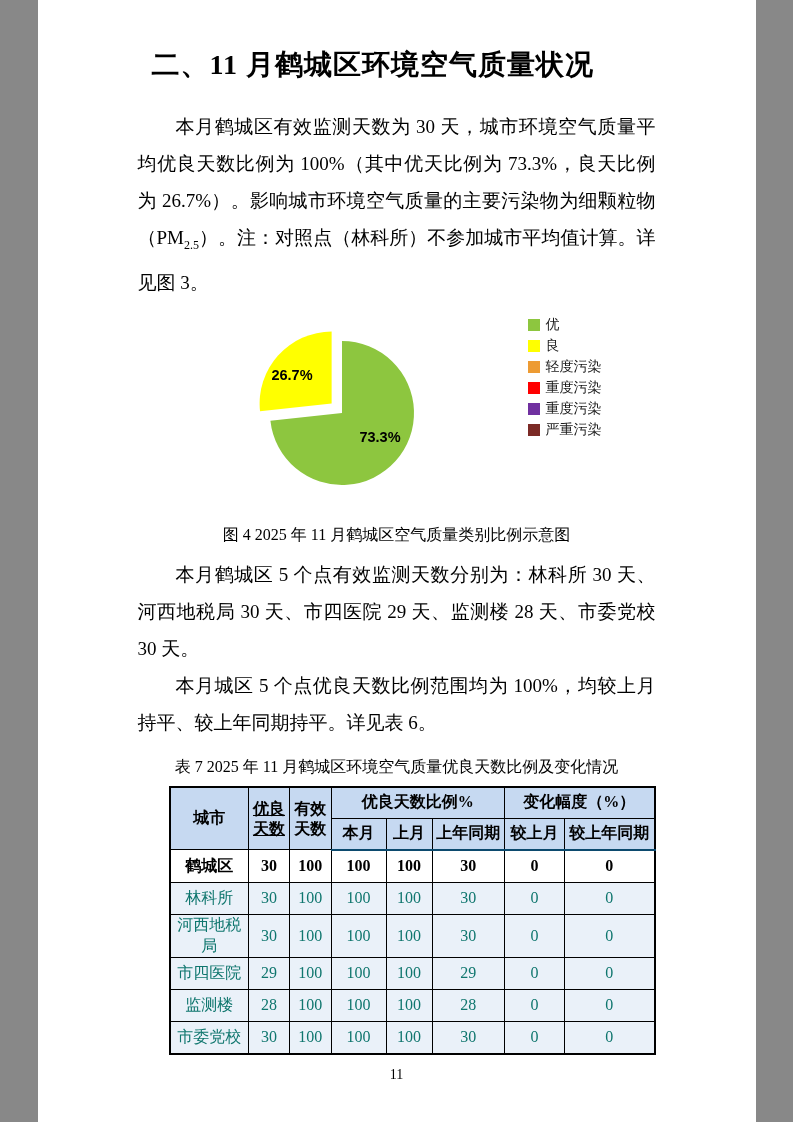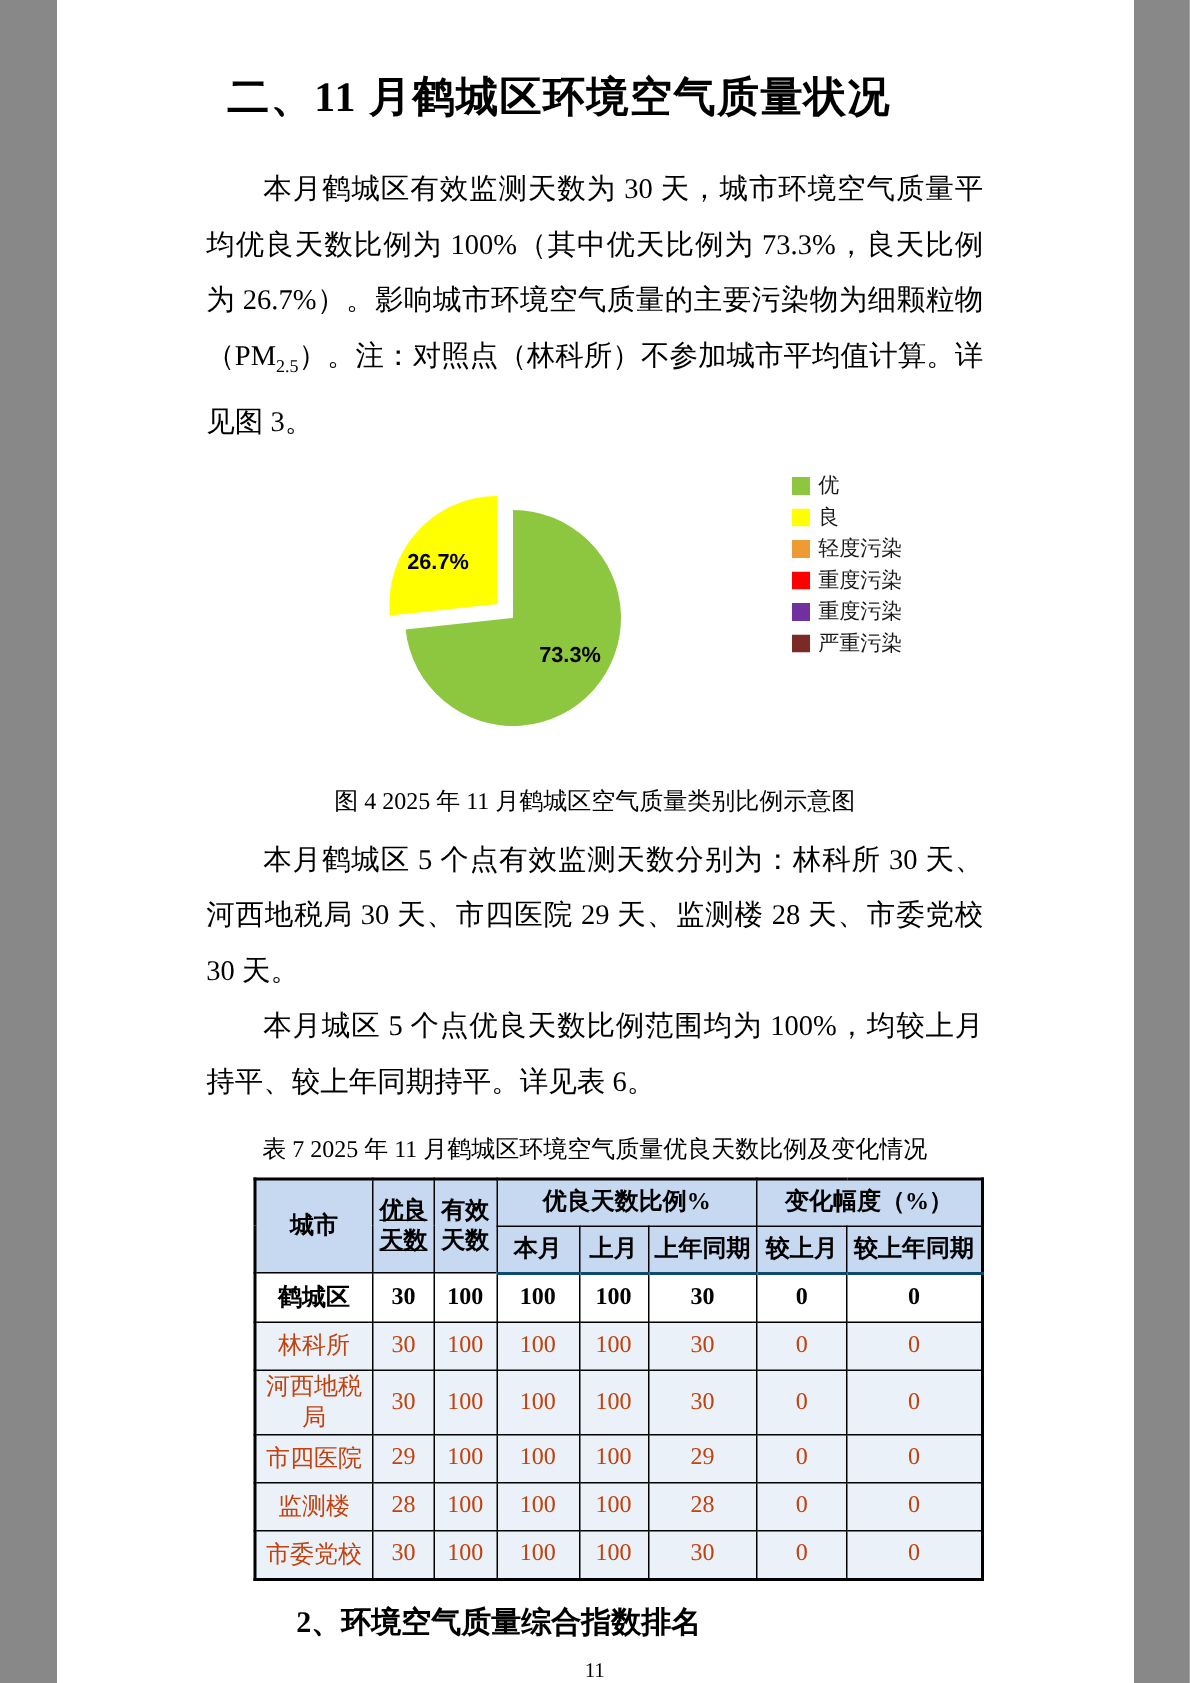--- a/index.html
+++ b/index.html
@@ -65,21 +65,21 @@
     text-align:center; vertical-align:middle;
     padding:0; height:31px;
     font-weight:normal;
   }
   table.aq-table thead th {
     background:#c6d9f1; font-weight:bold; height:30px;
   }
   table.aq-table { border:2px solid #000; }
   table.aq-table thead tr:last-child th { border-bottom:2px solid #0c4a6e; }
   tr.row-city td, tr.row-city th { background:#ffffff; font-weight:bold; }
-  tr.row-site td, tr.row-site th { background:#eaf1f9; color:#c2410c; }
+  tr.row-site td, tr.row-site th { background:#eaf1f9; color:#0f766e; }
   tr.row-site th { font-weight:normal; }
   .col-city { width:86px; }
   .col-good { width:43px;text-decoration:underline; }
   .col-valid { width:43px; }
   .col-m1 { width:58px; }
   .col-m2 { width:48px; }
   .col-m3 { width:79px; }
   .col-c1 { width:64px;margin-top:12px; }
   .col-c2 { width:97px;margin-left:46px; }
   .two-line { line-height:20px; }
@@ -236,17 +236,16 @@
         <td>100</td>
         <td>100</td>
         <td>100</td>
         <td>30</td>
         <td>0</td>
         <td>0</td>
       </tr>
     </tbody>
   </table>
 
-  <h2 class="doc-sub2">2、环境空气质量综合指数排名</h2>
 
   <div class="page-number">11</div>
 
 </div>
 
 </body></html>

